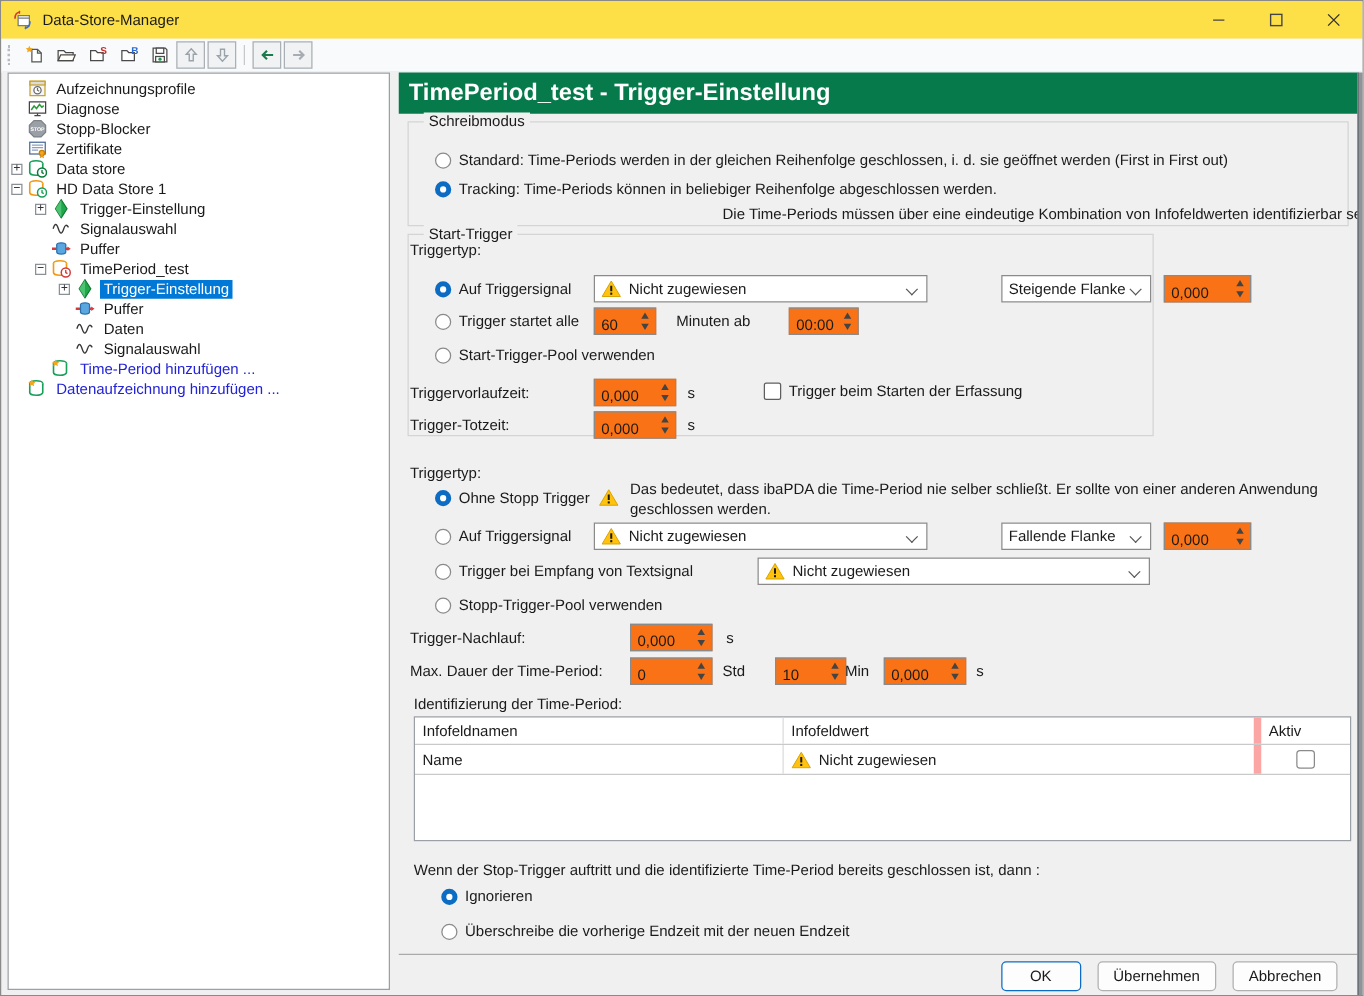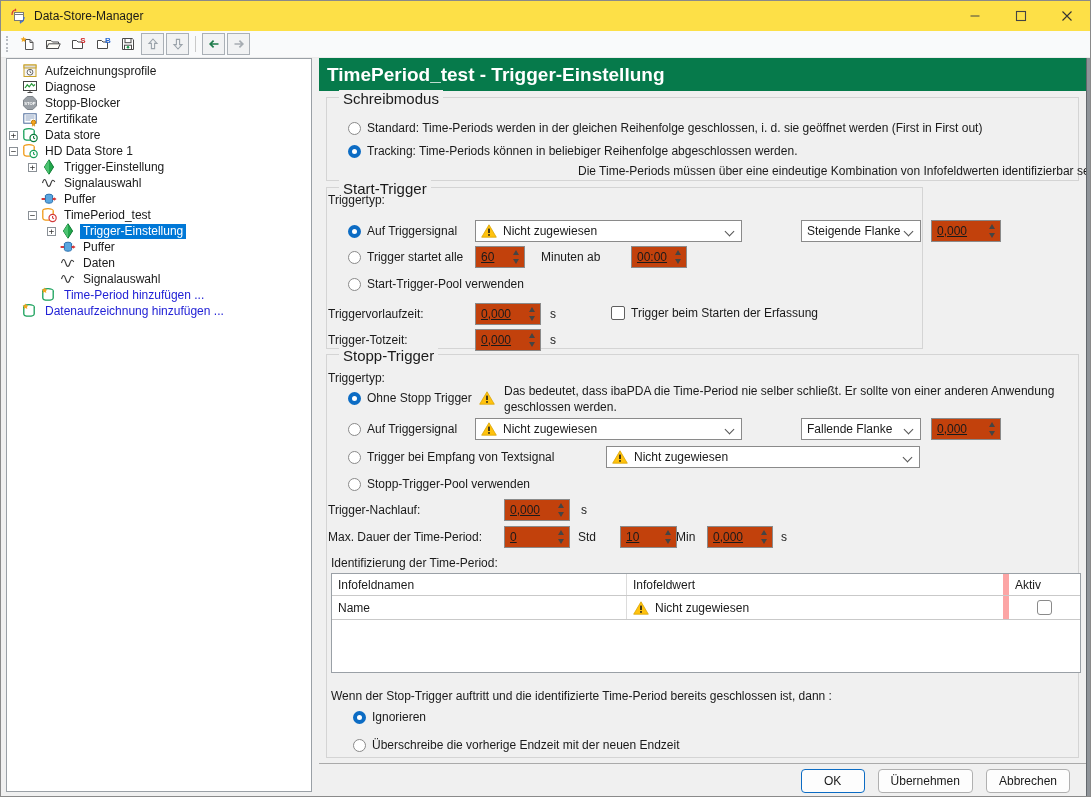--- a/index.html
+++ b/index.html
@@ -23,29 +23,29 @@
   .tree-spacer{width:13px;flex:none;}
   .tree-icon{width:16px;height:16px;flex:none;margin-right:4px;display:flex;align-items:center;justify-content:center;}
   .tree-label{padding:0 3px;line-height:15px;}
   .tree-label.selected{background:#0078d7;color:#fff;}
   .tree-label.link{color:#2222d6;}
   
   .main{position:absolute;left:318px;top:57px;width:767px;height:740px;}
   .green-header{position:absolute;left:0;top:0;width:767px;height:33px;background:#067a4b;color:#fff;font-weight:bold;font-size:19px;display:flex;align-items:center;padding-left:8px;box-sizing:border-box;}
   .content{position:absolute;left:0;top:33px;width:767px;height:672px;font-size:12px;color:#1a1a1a;}
   .group{position:absolute;border:1px solid #d4d4d4;box-sizing:border-box;}
-  .group-label{position:absolute;top:-8px;left:12px;background:#f0f0f0;padding:0 4px;font-size:15px;white-space:nowrap;}
+  .group-label{position:absolute;top:-8px;left:12px;background:#f0f0f0;padding:0 4px;font-size:12px;white-space:nowrap;}
   .abs{position:absolute;white-space:nowrap;line-height:16px;}
   .row{position:absolute;display:flex;align-items:center;gap:6px;height:16px;white-space:nowrap;}
   .radio{width:13px;height:13px;border-radius:50%;background:#fff;border:1px solid #8a8a8a;box-sizing:border-box;flex:none;}
   .radio.on{border:4px solid #0c6cc4;}
   .cb{width:14px;height:14px;background:#fff;border:1px solid #5f5f5f;border-radius:2px;box-sizing:border-box;flex:none;}
   .combo{position:absolute;height:22px;background:#fff;border:1px solid #8a8a8a;box-sizing:border-box;display:flex;align-items:center;padding:0 22px 0 5px;gap:6px;white-space:nowrap;}
   .chev{position:absolute;right:8px;top:7px;width:6px;height:6px;border-right:1.4px solid #555;border-bottom:1.4px solid #555;transform:rotate(45deg);}
-  .spin{position:absolute;height:22px;background:#c2410c;border:1px solid #8a8a8a;box-sizing:border-box;display:flex;align-items:center;padding-left:5px;white-space:nowrap;text-decoration:underline;}
+  .spin{position:absolute;height:22px;background:#f97316;border:1px solid #8a8a8a;box-sizing:border-box;display:flex;align-items:flex-end;padding-left:5px;white-space:nowrap;}
   .arrows{position:absolute;right:3px;top:3px;bottom:3px;width:11px;display:flex;flex-direction:column;justify-content:space-between;align-items:center;}
   .tri-up{width:0;height:0;border-left:3.5px solid transparent;border-right:3.5px solid transparent;border-bottom:5px solid #444;}
   .tri-dn{width:0;height:0;border-left:3.5px solid transparent;border-right:3.5px solid transparent;border-top:5px solid #444;}
   .warn-icon{width:16px;height:14px;flex:none;display:inline-flex;}
   .wrap{white-space:normal;line-height:16px;}
   
   .table{position:absolute;background:#fff;border:1px solid #9aa0a6;box-sizing:border-box;}
   .t-head{display:flex;height:21px;border-bottom:1px solid #c9c9c9;}
   .t-row{display:flex;height:23px;border-bottom:1px solid #c9c9c9;}
   .t-cell{padding-left:6px;display:flex;align-items:center;box-sizing:border-box;gap:6px;}
@@ -447,23 +447,20 @@
       <div class="abs" style="left:9px;top:241px;">Trigger-Totzeit:</div>
       <div class="spin" style="left:156px;top:238px;width:66px;">
         <span>0,000</span>
         <span class="arrows">
             <span class="tri-up"></span>
             <span class="tri-dn"></span>
           </span>
       </div>
       <div class="abs" style="left:231px;top:241px;">s</div>
 
-      <div class="group" style="left:7px;top:263px;width:753px;height:404px;">
-        <span class="group-label">Stopp-Trigger</span>
-      </div>
       <div class="abs" style="left:9px;top:279px;">Triggertyp:</div>
 
       <div class="row" style="left:29px;top:299px;">
         <span class="radio on"></span>
         <span>Ohne Stopp Trigger</span>
       </div>
       <div class="abs" style="left:160px;top:300px;"><span class="warn-icon">
             <svg width="16" height="14" viewBox="0 0 16 14">
               <path d="M8 0.8 L15.3 13.2 H0.7 Z" fill="#FFC20E" stroke="#d9a400" stroke-width="0.8"></path>
               <rect x="7.2" y="4.6" width="1.6" height="4.4" fill="#1a1a1a"></rect>

